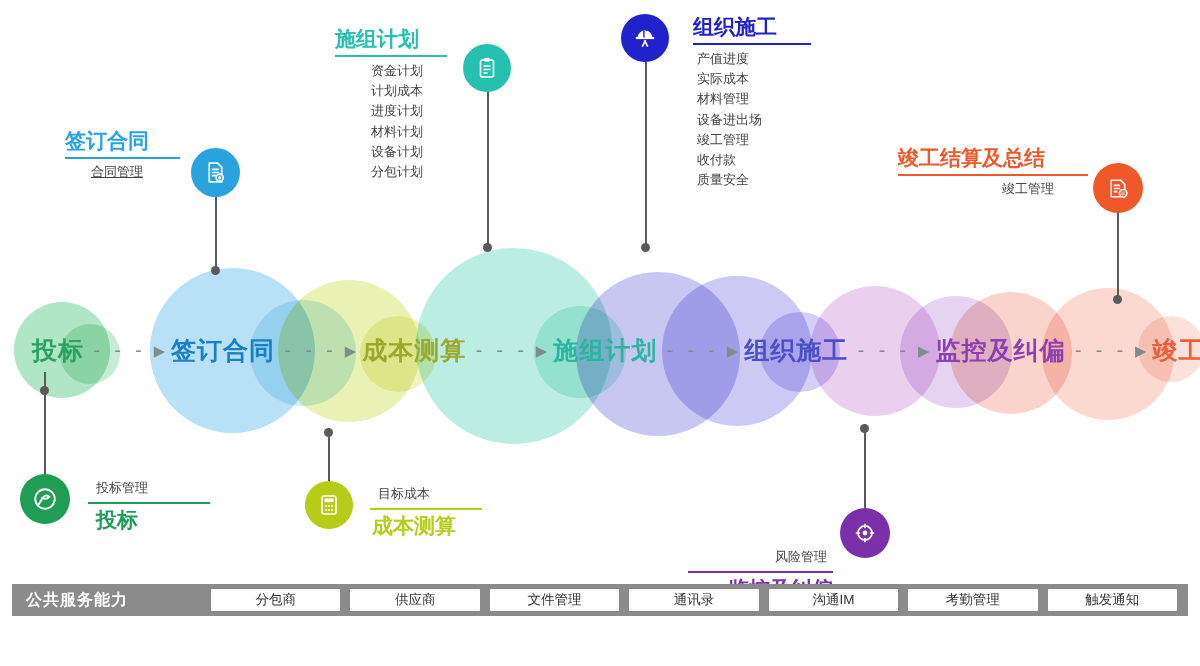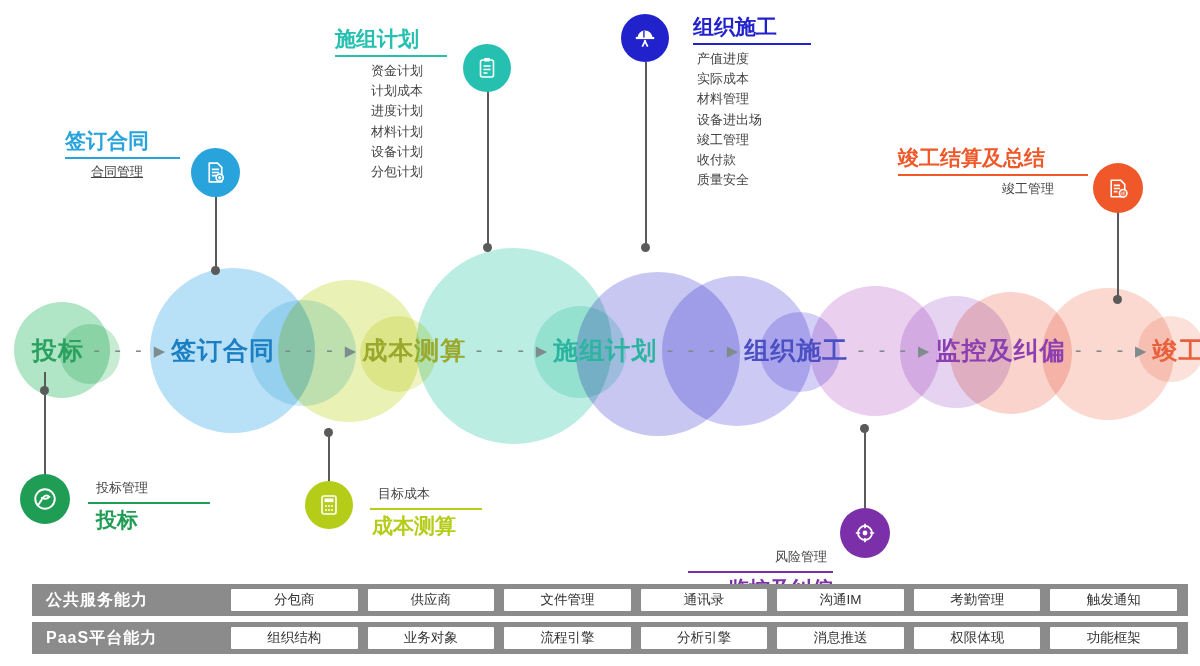--- a/index.html
+++ b/index.html
@@ -110,21 +110,20 @@
     width: 188px;
     background: #8b8b8b;
     color: #fff;
     font-size: 16px;
     font-weight: bold;
     display: flex;
     align-items: center;
     padding-left: 14px;
     box-sizing: border-box;
     letter-spacing: 1px;
-    margin-left: 20px;
   }
   .cap-cells {
     flex: 1;
     display: flex;
     background: #8b8b8b;
     align-items: center;
     padding: 0 6px;
     box-sizing: border-box;
   }
   .cap-cell {
@@ -328,27 +327,15 @@
         <div class="cap-cells">
           <div class="cap-cell">分包商</div>
           <div class="cap-cell">供应商</div>
           <div class="cap-cell">文件管理</div>
           <div class="cap-cell">通讯录</div>
           <div class="cap-cell">沟通IM</div>
           <div class="cap-cell">考勤管理</div>
           <div class="cap-cell">触发通知</div>
         </div>
       </div>
-      <div class="cap-row">
-        <div class="cap-label">PaaS平台能力</div>
-        <div class="cap-cells">
-          <div class="cap-cell">组织结构</div>
-          <div class="cap-cell">业务对象</div>
-          <div class="cap-cell">流程引擎</div>
-          <div class="cap-cell">分析引擎</div>
-          <div class="cap-cell">消息推送</div>
-          <div class="cap-cell">权限体现</div>
-          <div class="cap-cell">功能框架</div>
-        </div>
-      </div>
     </div>
 
 </div>
 
 </body></html>

